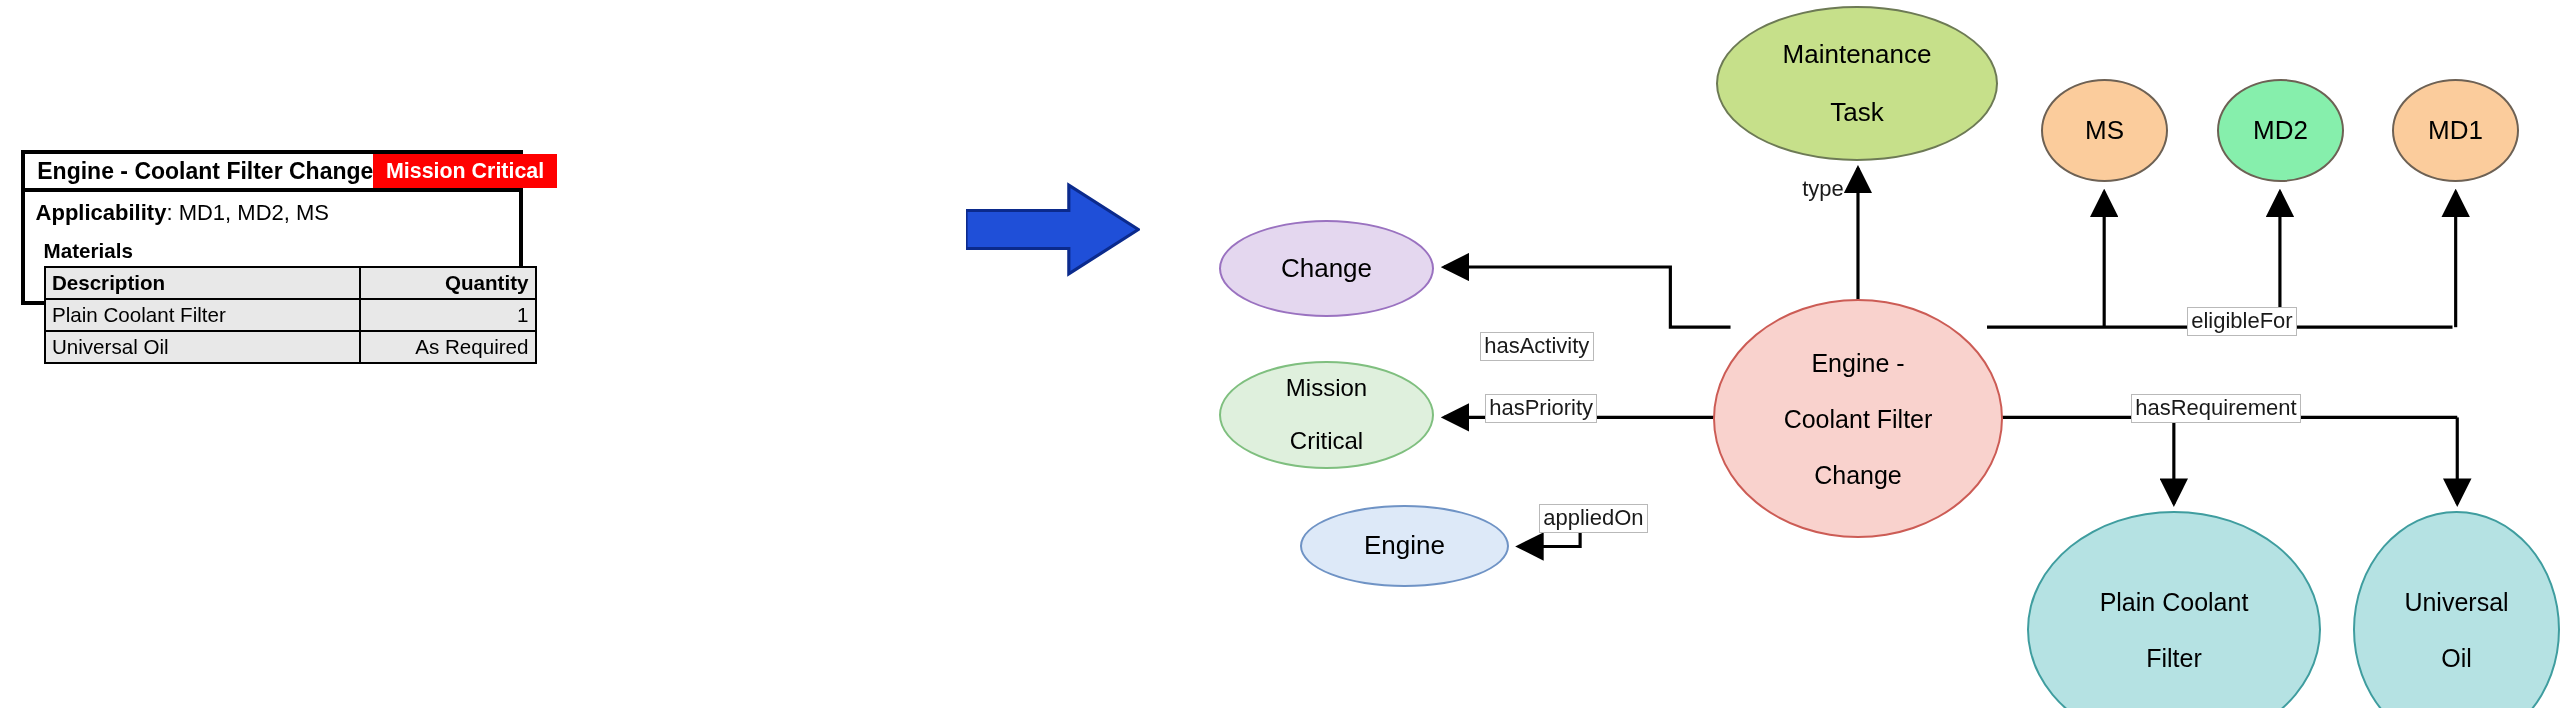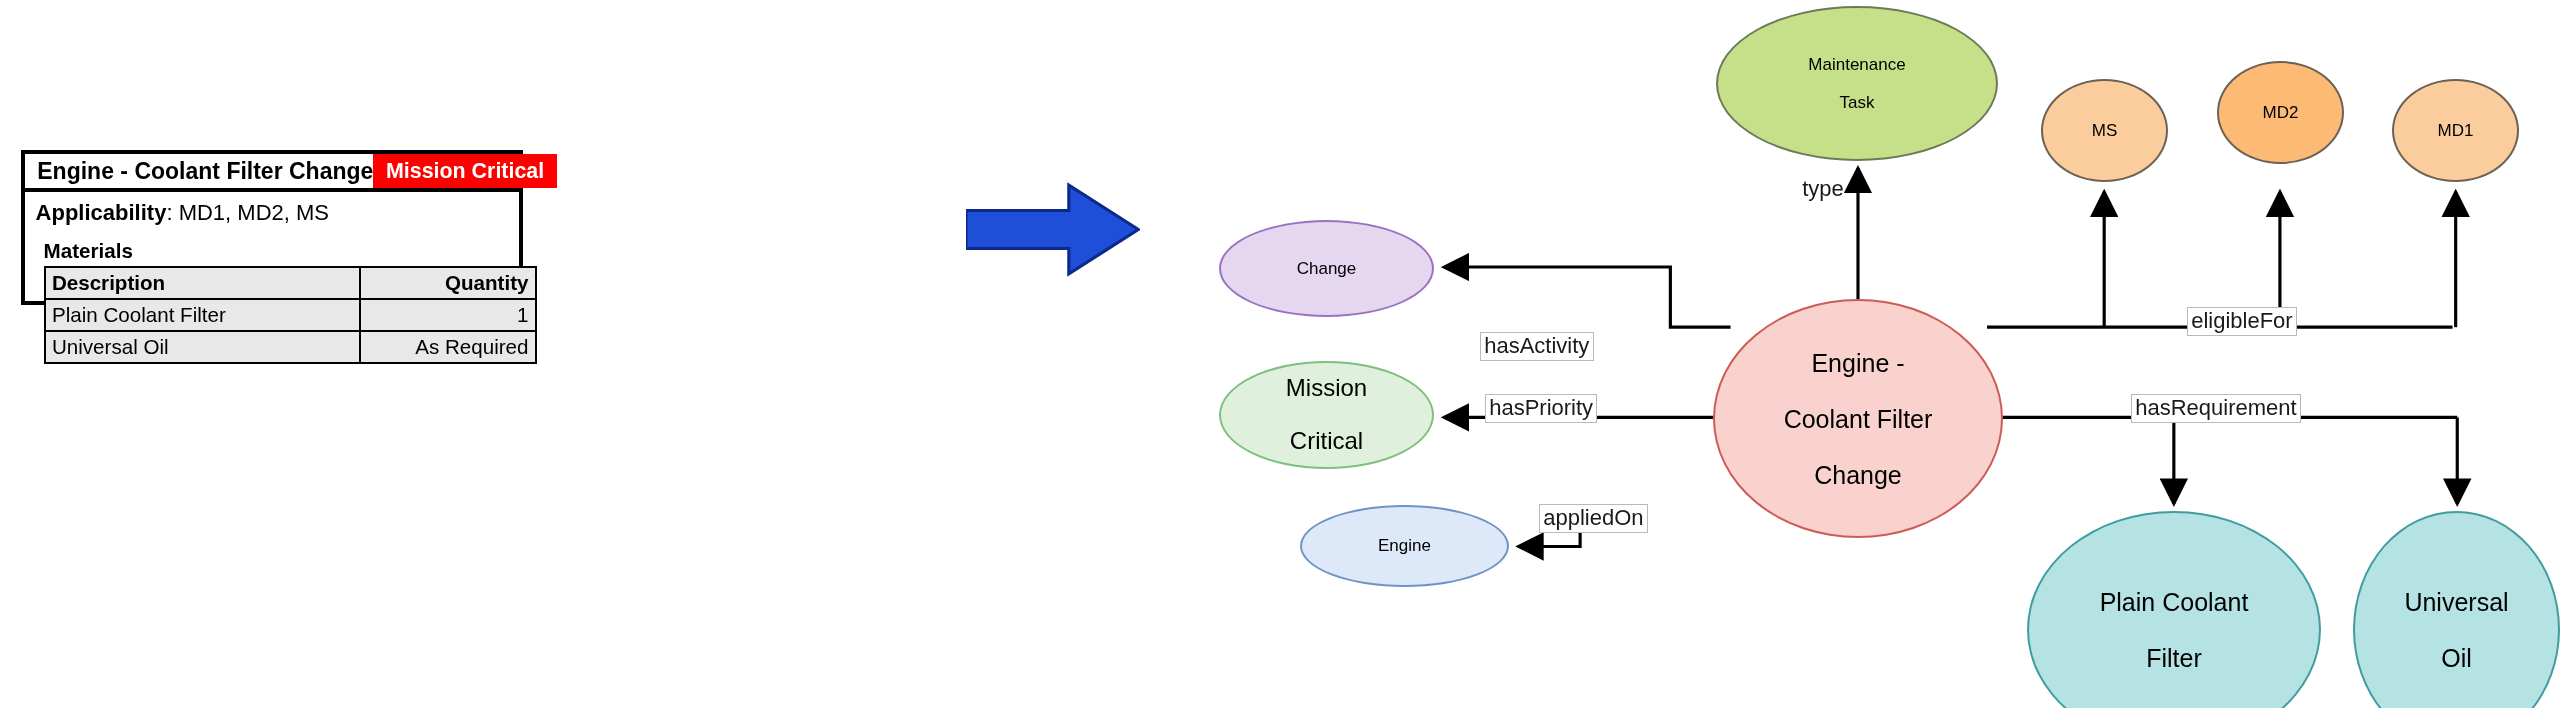--- a/index.html
+++ b/index.html
@@ -109,33 +109,33 @@
   
   .node {
     position: absolute;
     display: flex;
     align-items: center;
     justify-content: center;
     text-align: center;
     box-sizing: border-box;
     color: #000000;
     line-height: 1.12;
-    font-size: 17px;
+    font-size: 26px;
   }
   .node span { display: block; width: 100%; padding: 0 4.7px; box-sizing: border-box; }
 
   #node-maintenance-task {
     left: 1716px; top: 6.3px; width: 282px; height: 155px;
     background: #c6e08a; border: 2.4px solid #6d7a55;
     border-radius: 50% / 50%;
   }
   #node-ms  { left: 2041px; top: 79px; width: 127px; height: 103px;
               background: #fbcc9c; border: 2.4px solid #6d6154; border-radius: 50%; align-items: center; }
-  #node-md2 { left: 2217px; top: 61px; width: 127px; height: 103px;
-              background: #fdba74; border: 2.4px solid #6d6154; border-radius: 50%; }
+  #node-md2 { left: 2217px; top: 79px; width: 127px; height: 103px;
+              background: #86efac; border: 2.4px solid #6d6154; border-radius: 50%; }
   #node-md1 { left: 2392px; top: 79px; width: 127px; height: 103px;
               background: #fbcc9c; border: 2.4px solid #6d6154; border-radius: 50%; }
 
   #node-change {
     left: 1219px; top: 220px; width: 215px; height: 97px;
     background: #e4d7ef; border: 2.4px solid #9a72c0; border-radius: 50%;
   }
   #node-mission-critical {
     left: 1219px; top: 361px; width: 215px; height: 108px;
     background: #dff0dd; border: 2.4px solid #7fbf7f; border-radius: 50%;

